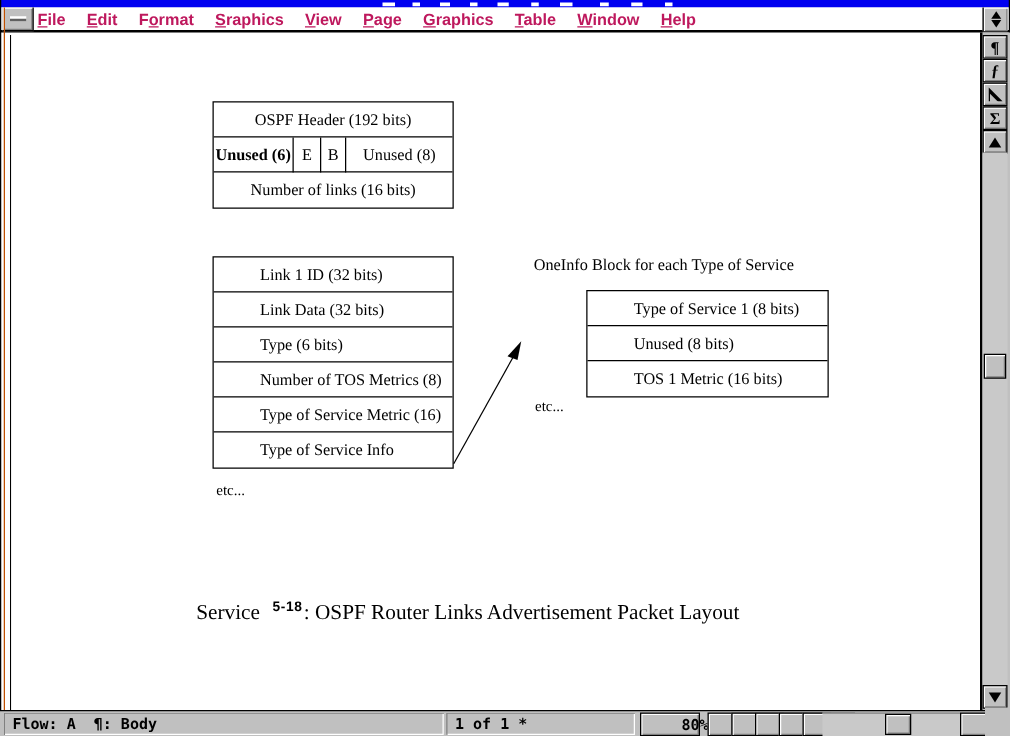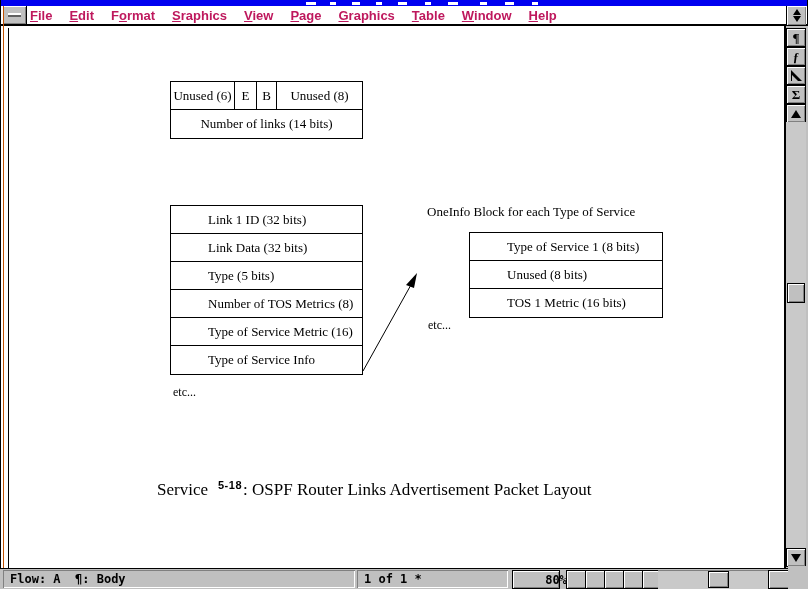--- a/index.html
+++ b/index.html
@@ -150,33 +150,34 @@
 </div>
 <div class="abs vtrack"></div>
 <div class="abs vthumb"></div>
 <div class="abs toolbtn" style="top:548px;">
   <div class="tri-down"></div>
 </div>
 
 <div class="abs docarea">
 
   <div class="pbox" style="left:161px; top:53px; width:193px;">
+    <div class="prow">OSPF Header (192 bits)</div>
     <div class="prow flagrow" style="padding:0;">
-      <div class="fcell" style="width:63px;">Unused (6)</div>
+      <div class="fcell" style="width:63px;font-weight:bold;">Unused (6)</div>
       <div class="fcell" style="width:22px;">E</div>
       <div class="fcell" style="width:20px;">B</div>
       <div class="fcell" style="flex:1;">Unused (8)</div>
     </div>
-    <div class="prow">Number of links (14 bits)</div>
+    <div class="prow">Number of links (16 bits)</div>
   </div>
 
   <div class="pbox" style="left:161px; top:177px; width:193px;">
     <div class="prow left">Link 1 ID (32 bits)</div>
     <div class="prow left">Link Data (32 bits)</div>
-    <div class="prow left">Type (5 bits)</div>
+    <div class="prow left">Type (6 bits)</div>
     <div class="prow left">Number of TOS Metrics (8)</div>
     <div class="prow left">Type of Service Metric (16)</div>
     <div class="prow left">Type of Service Info</div>
   </div>
 
   <div class="doclabel etc" style="left:164px; top:357px;">etc...</div>
 
   <div class="doclabel" style="left:418px; top:176px;text-align:center;">OneInfo Block for each Type of Service</div>
   <div class="pbox" style="left:420px; top:204px; width:194px;margin-left:40px;">
     <div class="prow left">Type of Service 1 (8 bits)</div>

